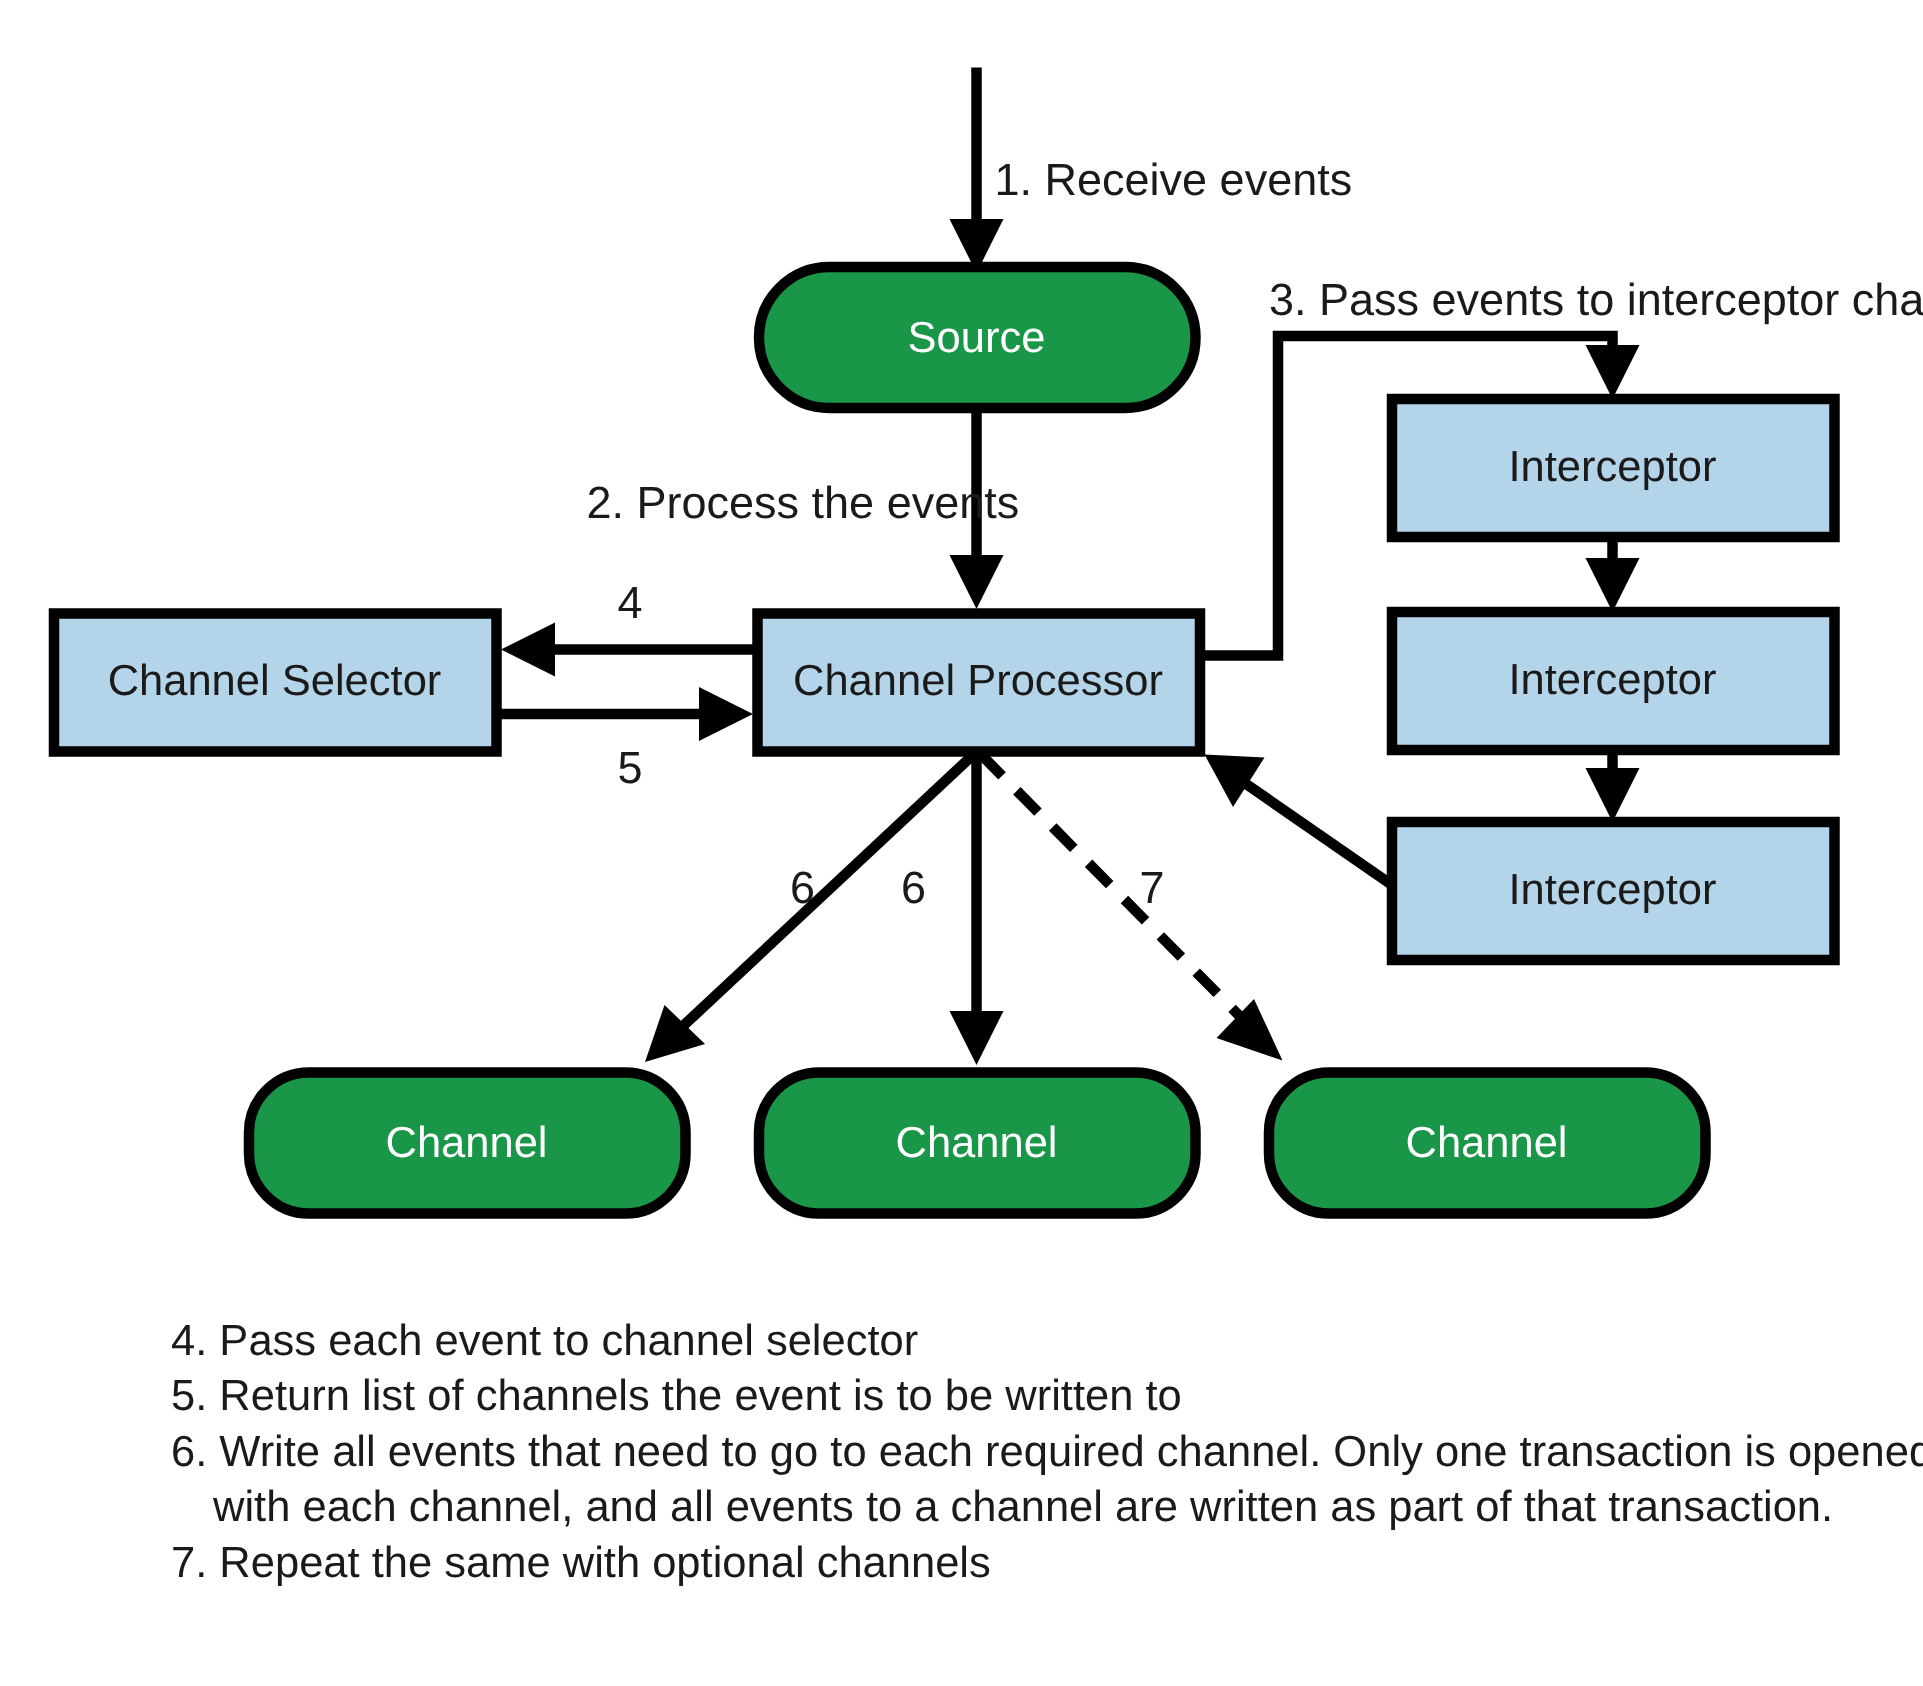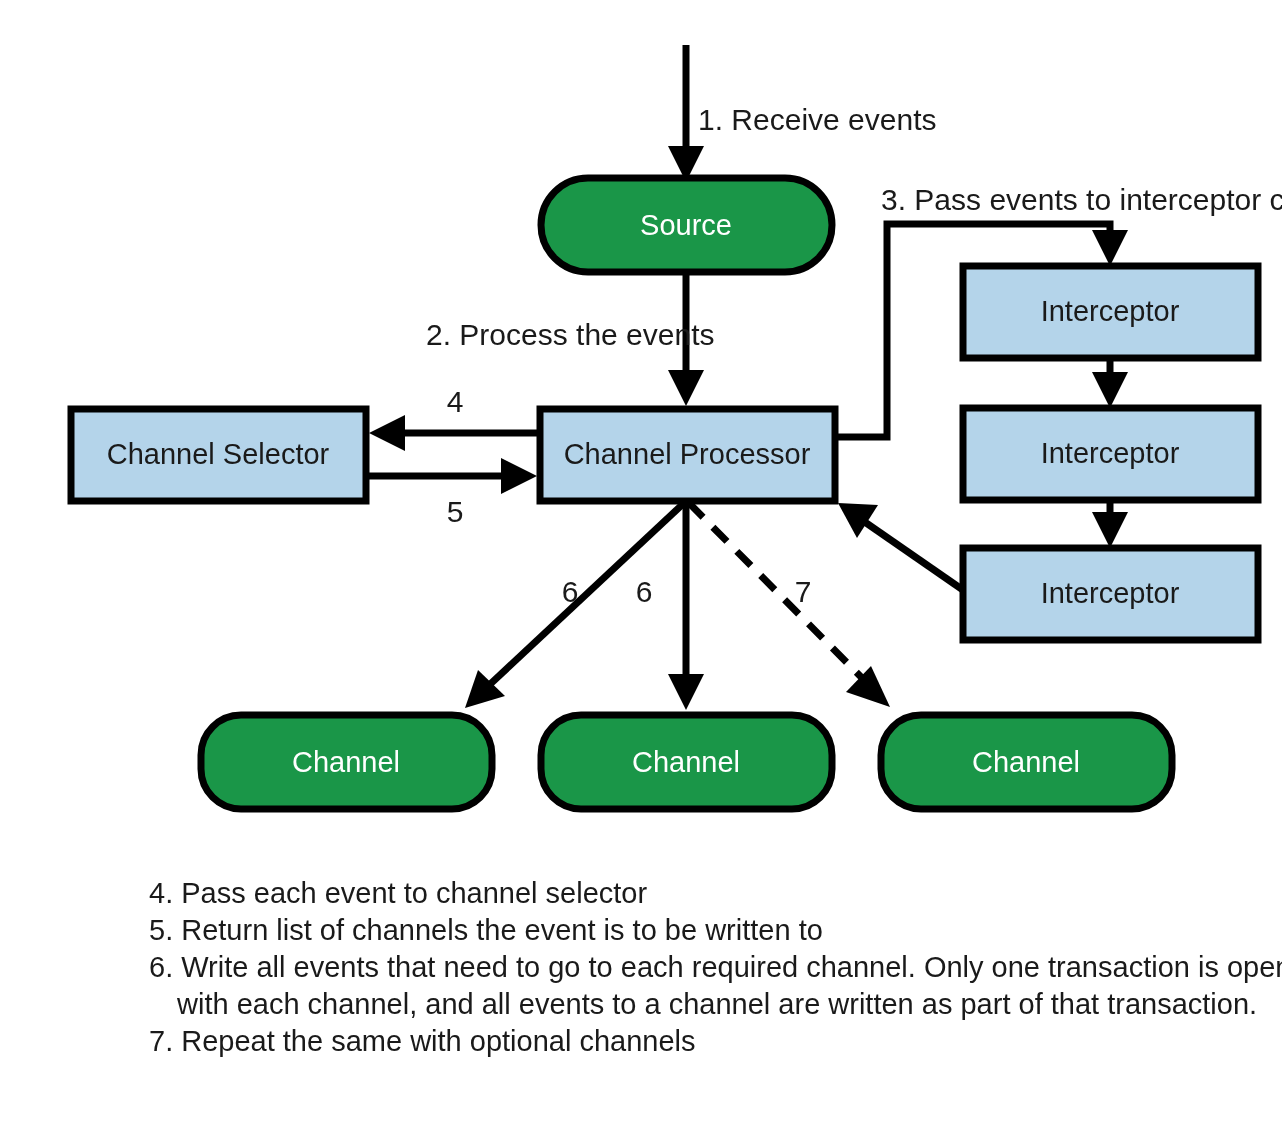--- a/index.html
+++ b/index.html
@@ -15,21 +15,20 @@
     color: #000000;
     overflow: hidden;
     position: relative;
   }
   #diagram-root {
     position: absolute;
     left: 0;
     top: 0;
     width: 1088px;
     height: 1124px;
-    padding-left: 35px;
   }
   svg#flow-svg {
     display: block;
     width: 1282px;
     height: 1124px;
   }
   .node-rect-blue {
     fill: #b4d4ea;
     stroke: #000000;
     stroke-width: 7;

